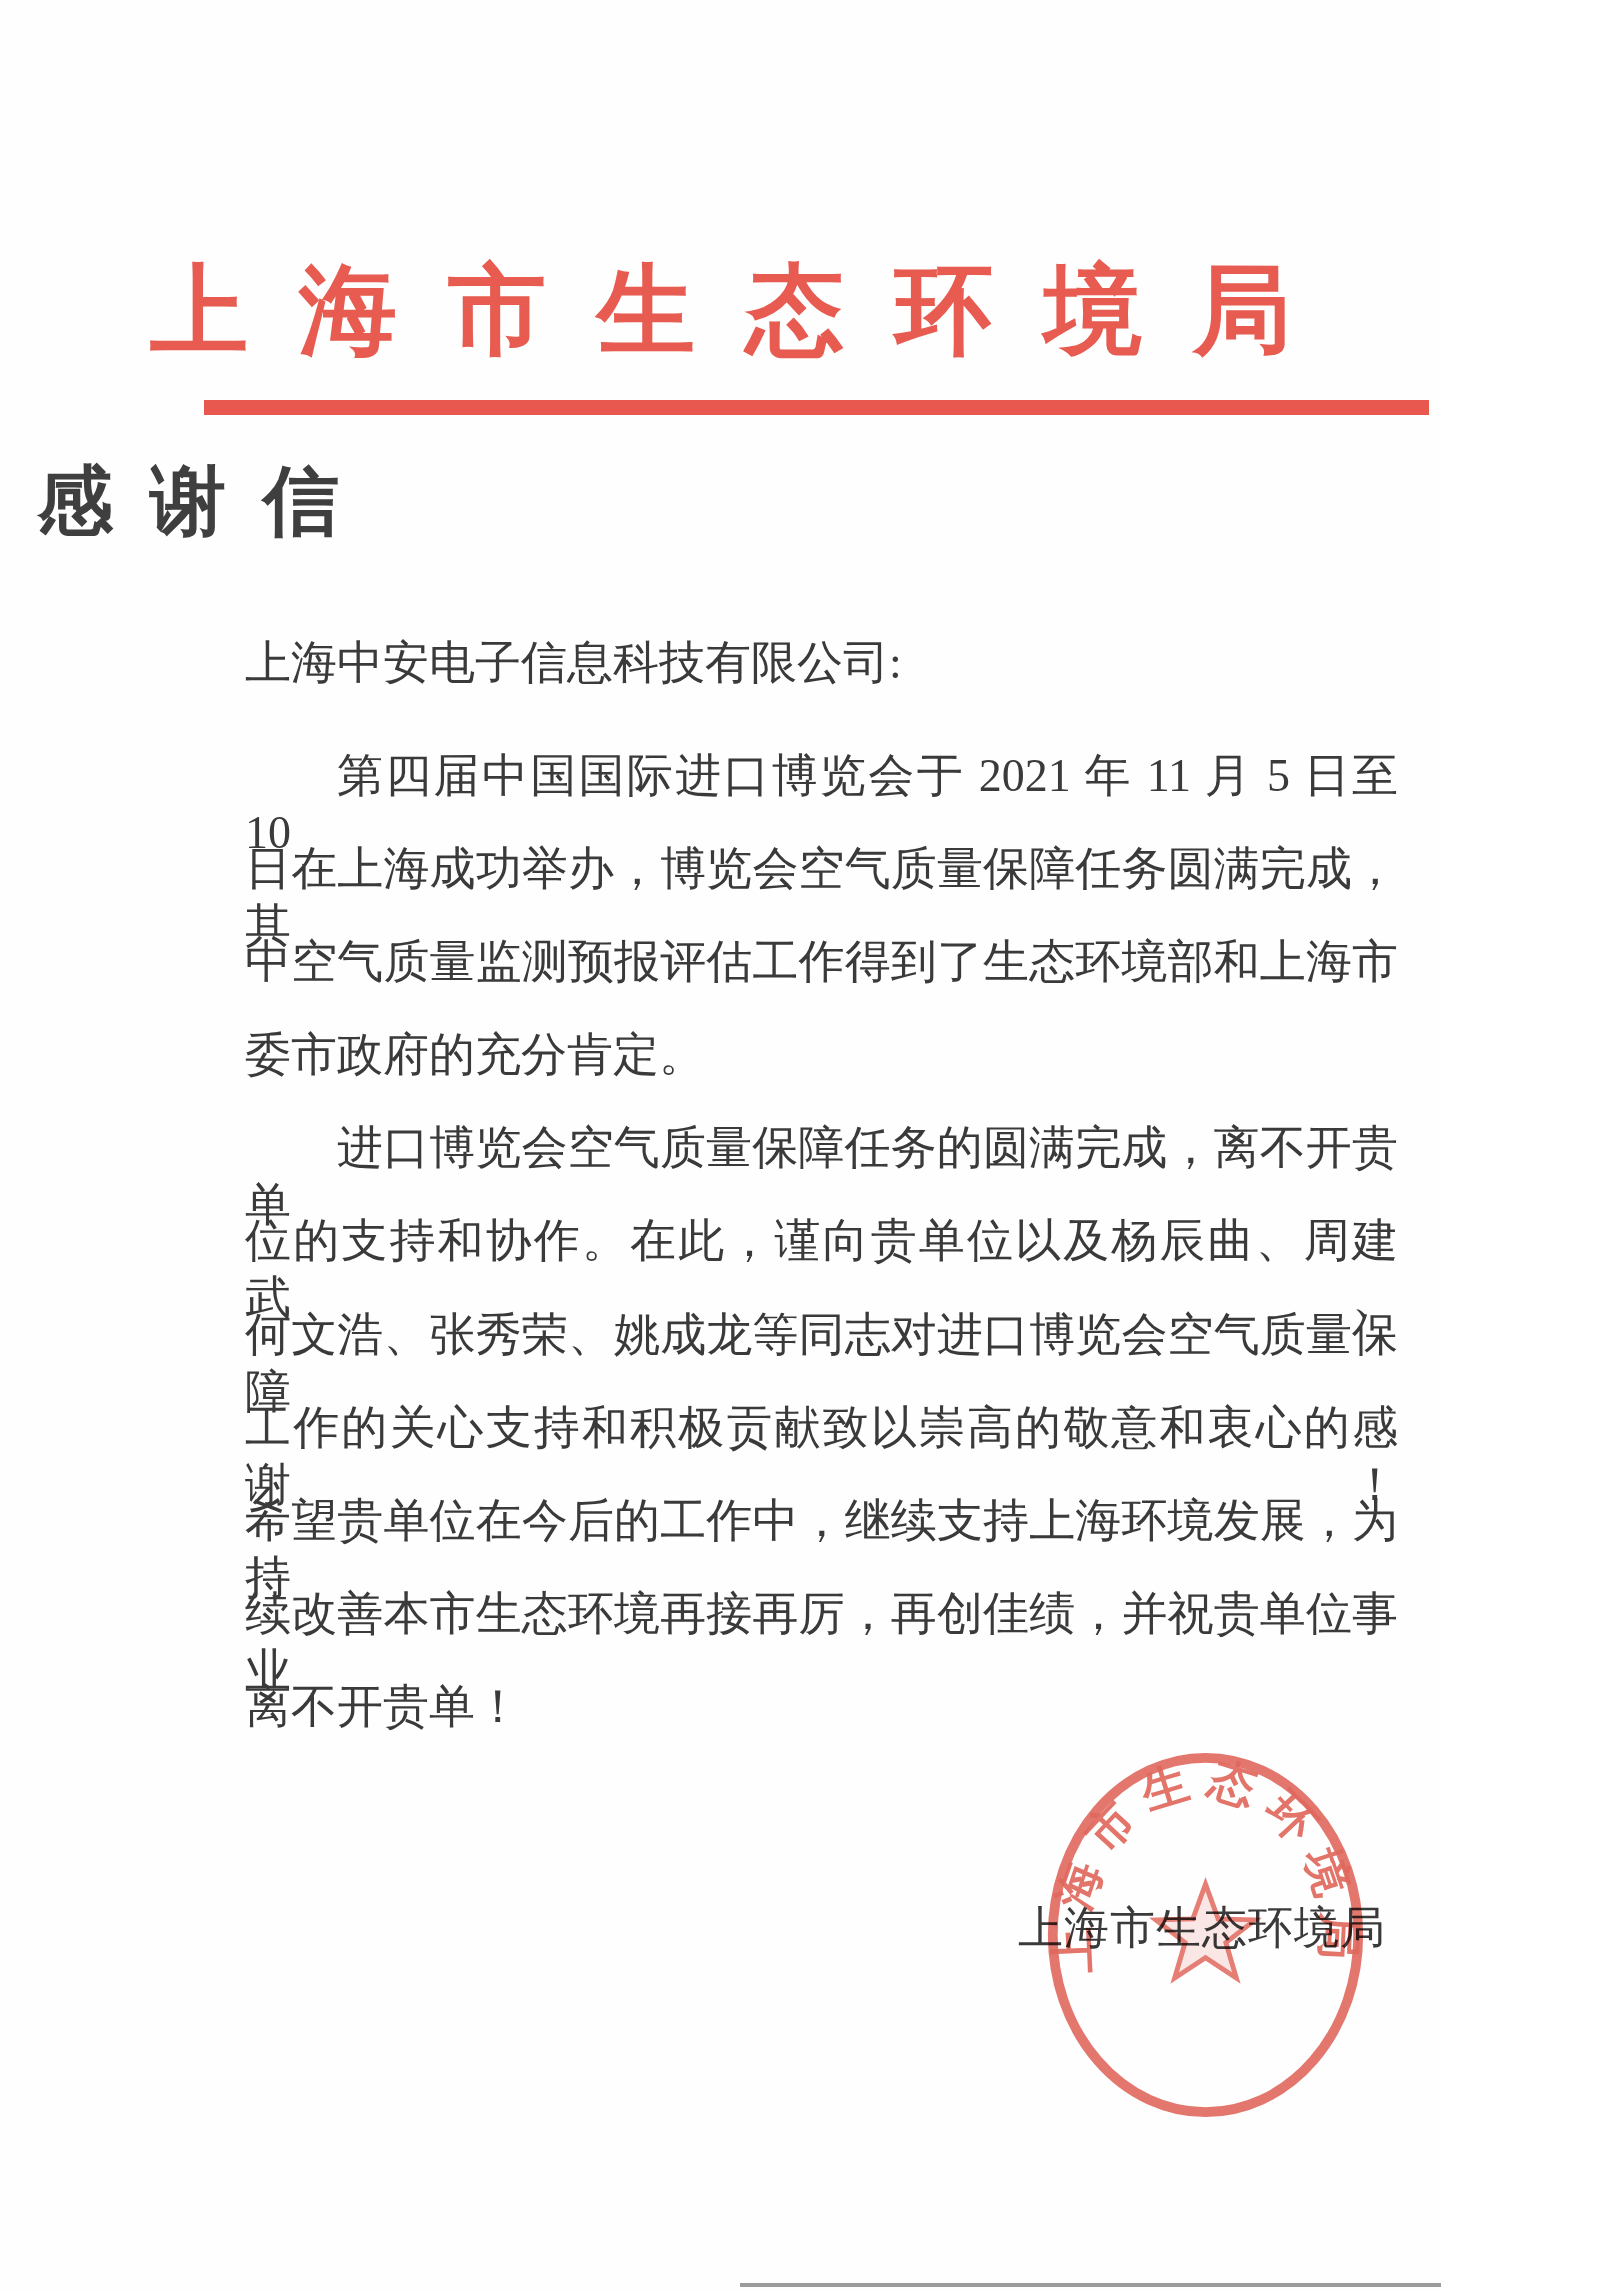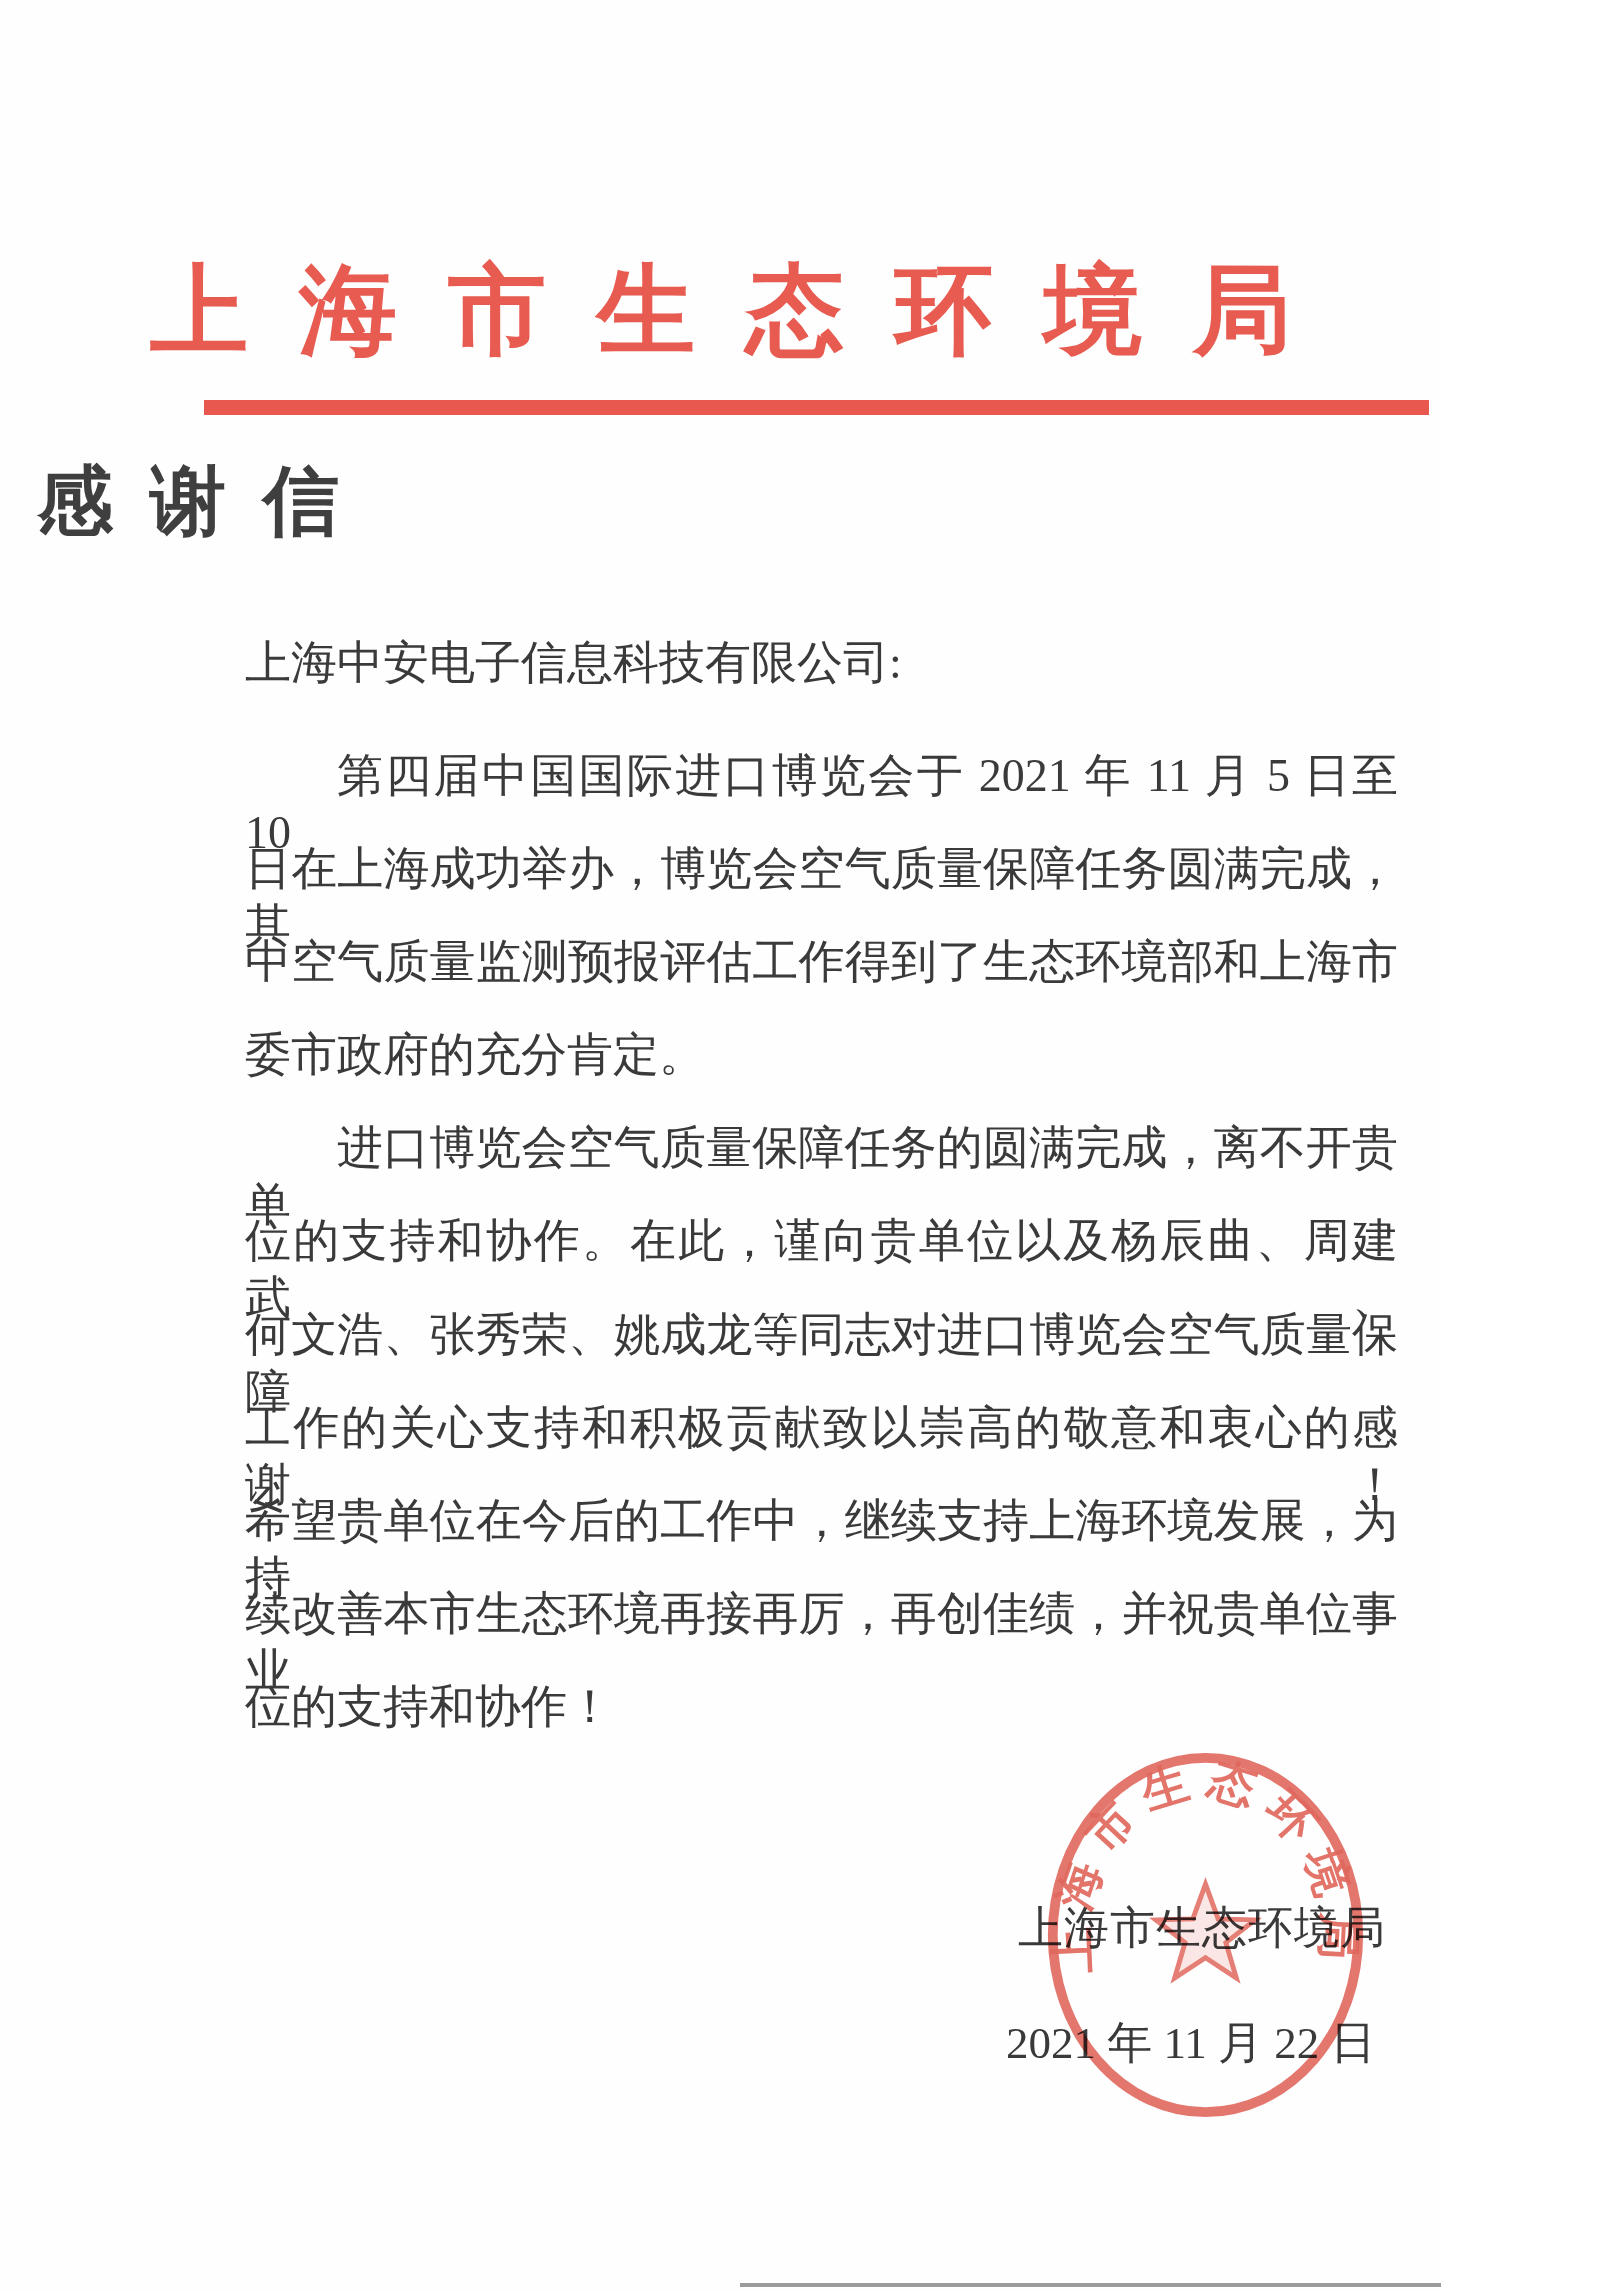--- a/index.html
+++ b/index.html
@@ -122,24 +122,23 @@
   <div class="body-line indent justify" style="top:747px">第四届中国国际进口博览会于 2021 年 11 月 5 日至 10</div>
   <div class="body-line justify" style="top:840px">日在上海成功举办，博览会空气质量保障任务圆满完成，其</div>
   <div class="body-line justify" style="top:933px">中空气质量监测预报评估工作得到了生态环境部和上海市</div>
   <div class="body-line" style="top:1026px">委市政府的充分肯定。</div>
   <div class="body-line indent justify" style="top:1119px">进口博览会空气质量保障任务的圆满完成，离不开贵单</div>
   <div class="body-line justify" style="top:1212px">位的支持和协作。在此，谨向贵单位以及杨辰曲、周建武、</div>
   <div class="body-line justify" style="top:1306px">何文浩、张秀荣、姚成龙等同志对进口博览会空气质量保障</div>
   <div class="body-line justify" style="top:1492px">希望贵单位在今后的工作中，继续支持上海环境发展，为持</div>
   <div class="body-line justify" style="top:1399px">工作的关心支持和积极贡献致以崇高的敬意和衷心的感谢！</div>
   <div class="body-line justify" style="top:1585px">续改善本市生态环境再接再厉，再创佳绩，并祝贵单位事业</div>
-  <div class="body-line" style="top:1678px">位的支持和协作！</div>
+  <div class="body-line" style="top:1678px">离不开贵单！</div>
 
   <div class="signature">上海市生态环境局</div>
-  <div class="sig-date">2021 年 11 月 22 日</div>
 
   <svg class="seal" viewBox="0 0 334 384" aria-hidden="true">
     <ellipse cx="167" cy="192" rx="156" ry="181" fill="none" stroke="#dd5347" stroke-width="10" opacity="0.9"></ellipse>
     <path id="sealArc" d="M 63 263 A 120 142 0 1 1 271 263" fill="none" stroke="none"></path>
     <text font-size="47" fill="#dd5347" letter-spacing="14" font-family="Liberation Serif, DejaVu Serif, serif" font-weight="700" opacity="0.92">
       <textPath href="#sealArc" startOffset="50%" text-anchor="middle">上海市生态环境局</textPath>
     </text>
     <path d="M 167 140 L 179.9 175.5 L 217.6 176.6 L 187.8 199.7 L 198.5 235.9 L 167 215.2 L 135.5 235.9 L 146.2 199.7 L 116.4 176.6 L 154.1 175.5 Z" fill="rgba(221,83,71,0.18)" stroke="#dd5347" stroke-width="5" opacity="0.85"></path>
   </svg>
 

